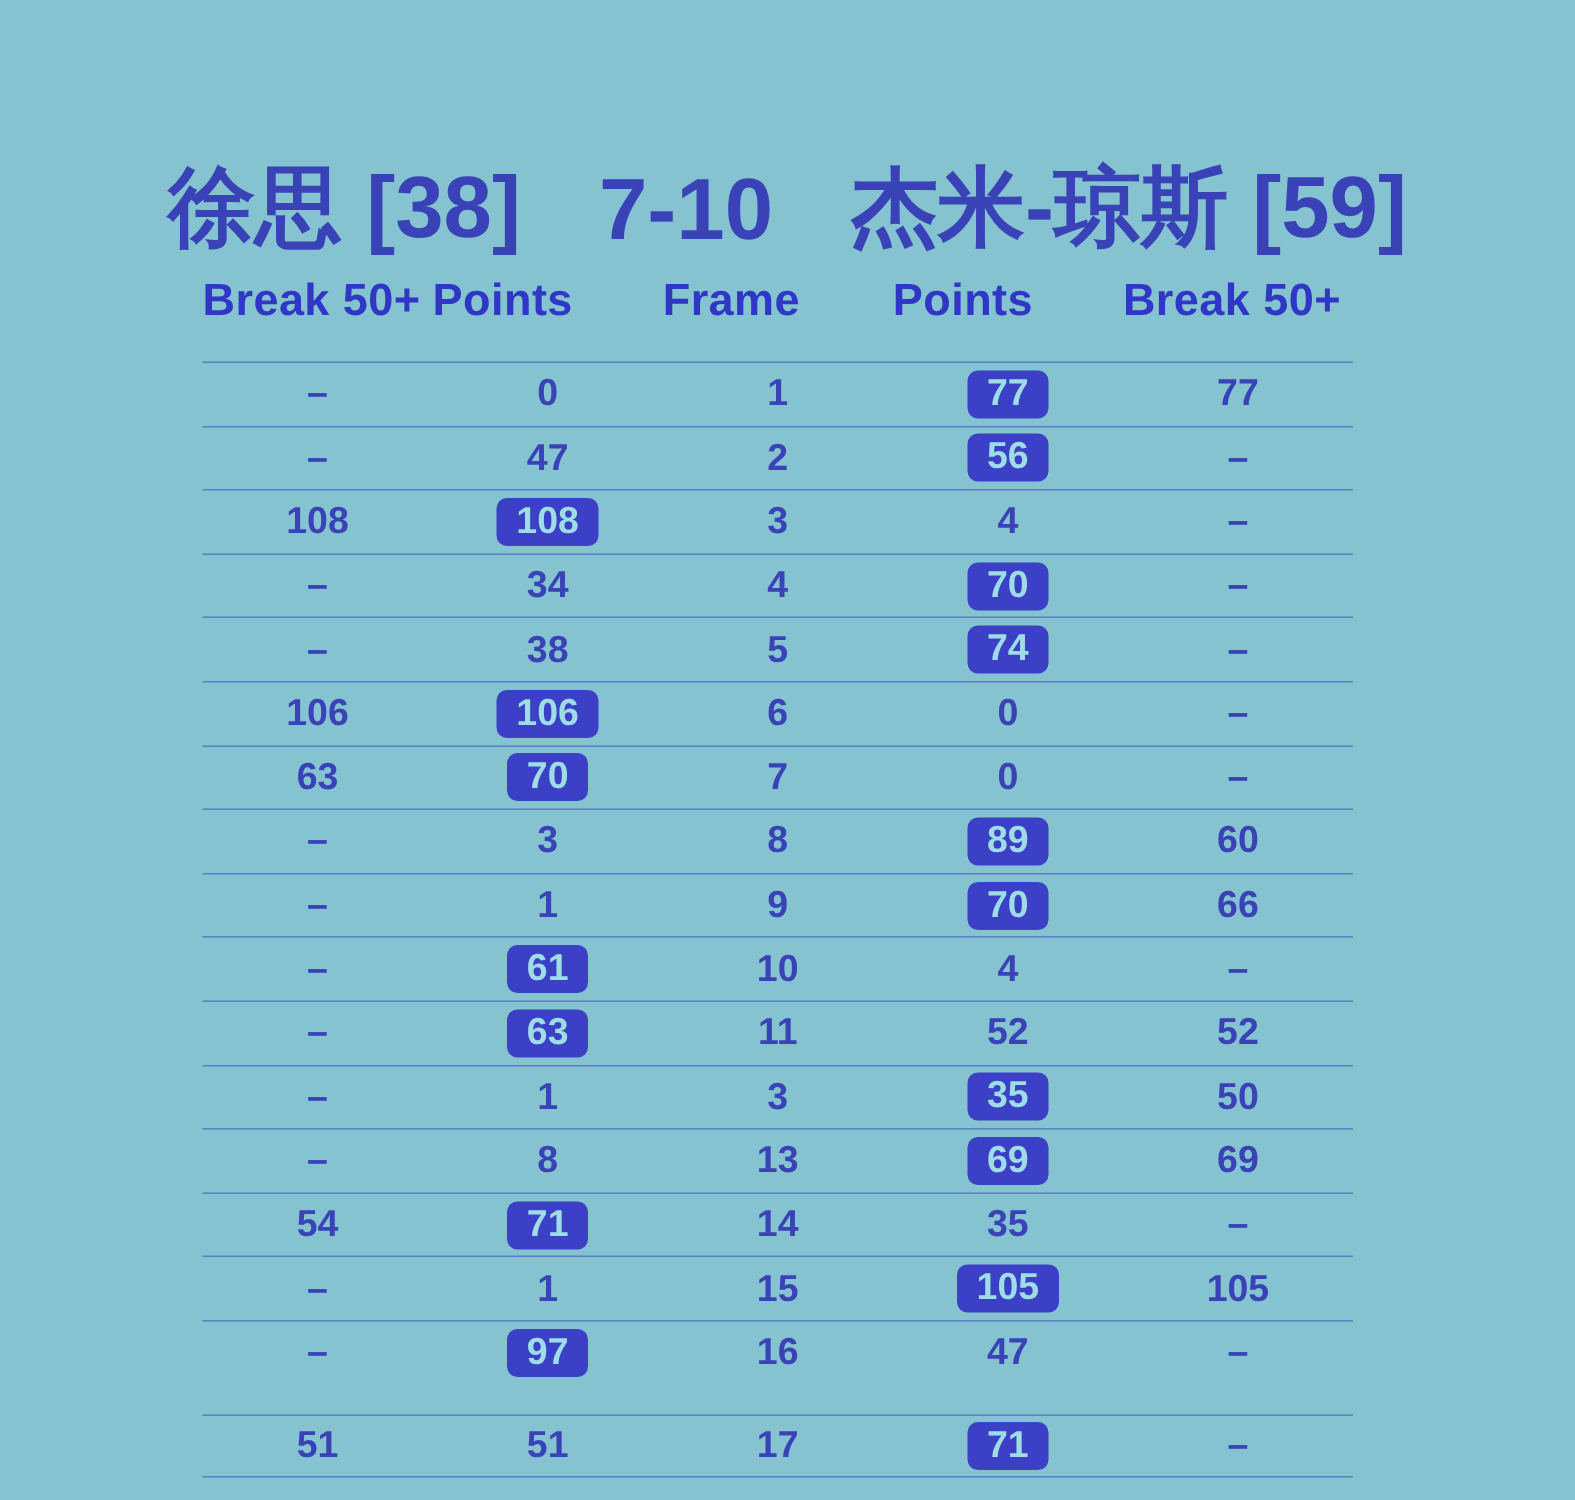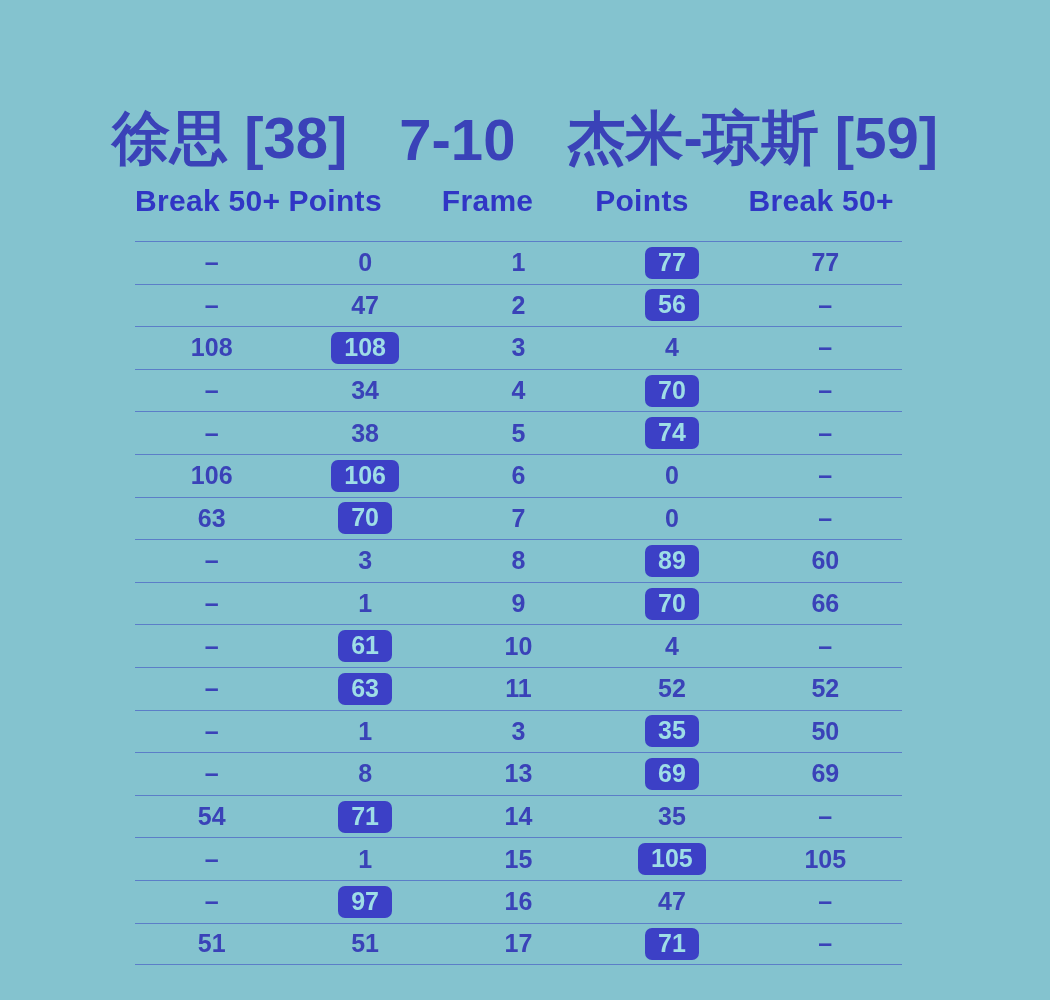--- a/index.html
+++ b/index.html
@@ -57,20 +57,21 @@
   }
   .row {
     display: grid;
     grid-template-columns: repeat(5, 1fr);
     align-items: center;
     height: 42.6px;
     border-top: 1px solid var(--line);
   }
   .row:last-child {
     border-bottom: 1px solid var(--line);
+    margin-top: 20px;
   }
   .cell {
     text-align: center;
     font-size: 25px;
     font-weight: 700;
     color: var(--ink);
     line-height: 1;
   }
   .badge {
     display: inline-block;

